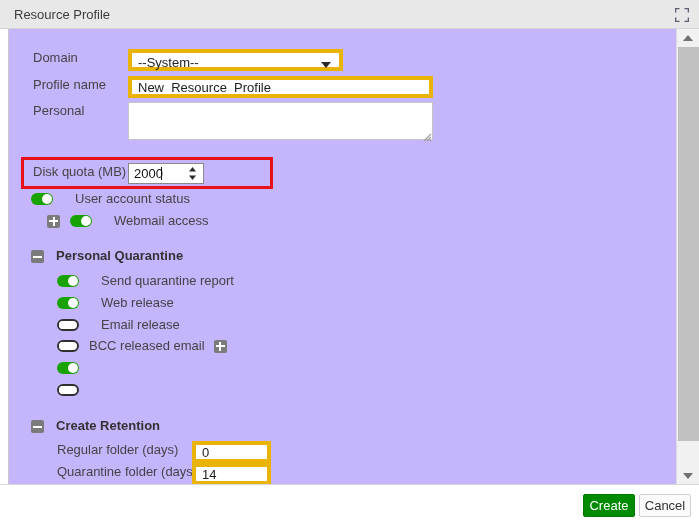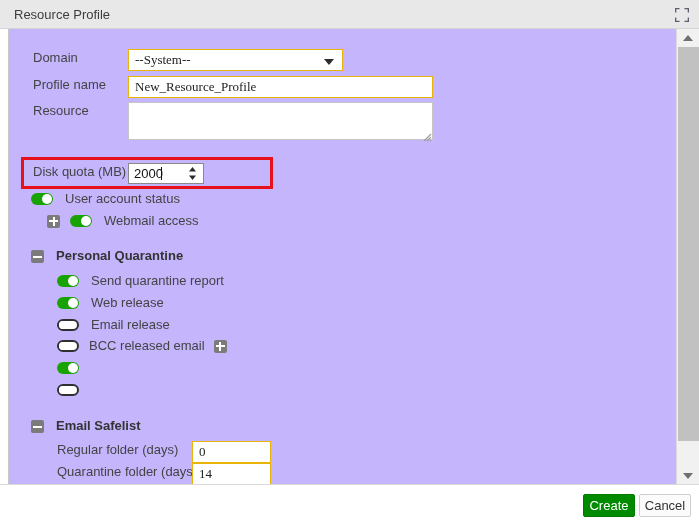--- a/index.html
+++ b/index.html
@@ -78,23 +78,23 @@
     align-items: flex-start;
     white-space: nowrap;
   }
   .flabel {
     color: #444444;
     font-size: 13px;
     line-height: 18px;
   }
   .ftext, .fselect {
     box-sizing: border-box;
-    border: 1px solid #eab308;
-    background: #ffffff;
-    font-family: Liberation Serif, serif;
+    border: 4px solid #eab308;
+    background: #ffffff;
+    font-family: Liberation Sans, sans-serif;
     font-size: 13px;
     color: #222222;
     padding: 0 6px;
     outline: none;
     height: 22px;
     line-height: 20px;
   }
   .fselect {
     position: relative;
     padding-right: 20px;
@@ -206,21 +206,21 @@
     content: "";
     position: absolute;
     left: 0px;
     top: 0px;
     width: 8px;
     height: 8px;
     border-radius: 50%;
     background: #ffffff;
   }
   .tog-label {
-    margin-left: 12px;
+    margin-left: 22px;
     font-size: 13px;
     color: #444444;
     line-height: 14px;
   }
 
   
   .pmbox {
     width: 13px;
     height: 13px;
     background: #7b7b7b;
@@ -372,21 +372,21 @@
           <span class="select-arrow"></span>
         </div>
       </div>
 
       <div class="frow" style="left:24px; top:47px;">
         <div class="flabel" style="width:95px;">Profile name</div>
         <input class="ftext" style="width: 305px;" type="text" value="New_Resource_Profile">
       </div>
 
       <div class="frow" style="left:24px; top:73px;">
-        <div class="flabel" style="width:95px;">Resource</div>
+        <div class="flabel" style="width:95px;">Personal</div>
         <div style="position:relative;">
           <textarea class="ftextarea" style="width: 305px; height: 38px;" placeholder=""></textarea>
           <span class="resize-grip">
             <svg width="12" height="12" viewBox="0 0 12 12">
               <path d="M11,4 L4,11 M11,7 L7,11 M11,10 L10,11" stroke="#9a9a9a" stroke-width="1.1" fill="none"></path>
             </svg>
           </span>
         </div>
       </div>
 
@@ -455,21 +455,21 @@
       </div>
 
       <div class="tog-row" style="left:48px; top:355px;">
         <span class="toggle off"></span>
       </div>
 
       <div class="section-head" style="left:22px; top:389px;">
         <span class="pmbox">
           <span class="bar-h"></span>
         </span>
-        <span class="section-title">Email Safelist</span>
+        <span class="section-title">Create Retention</span>
       </div>
 
       <div class="frow" style="left:48px; top:412px;">
         <div class="flabel" style="width:135px;">Regular folder (days)</div>
         <input class="ftext" style="width: 79px;" type="text" value="0">
       </div>
 
       <div class="frow" style="left:48px; top:434px;">
         <div class="flabel" style="width:135px;">Quarantine folder (days)</div>
         <input class="ftext" style="width: 79px;" type="text" value="14">

